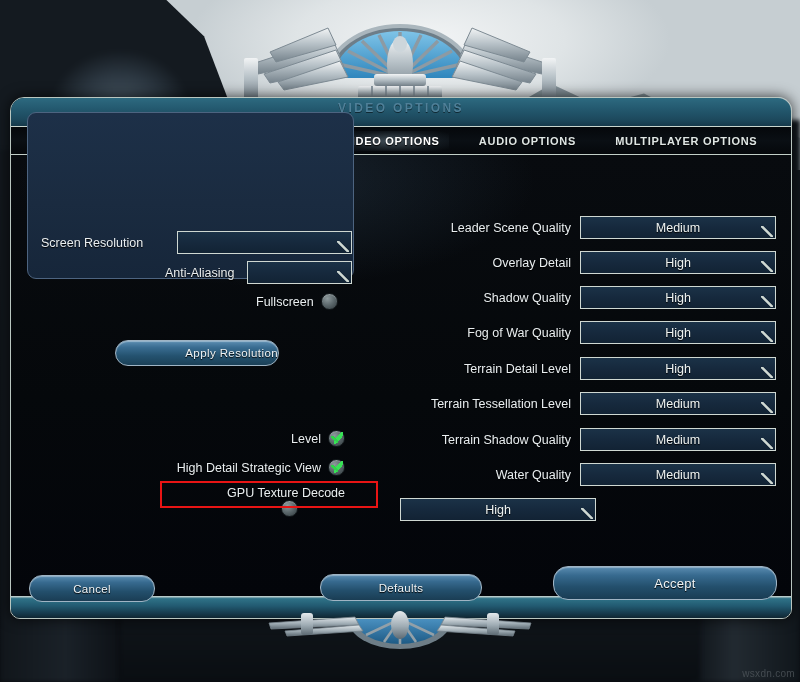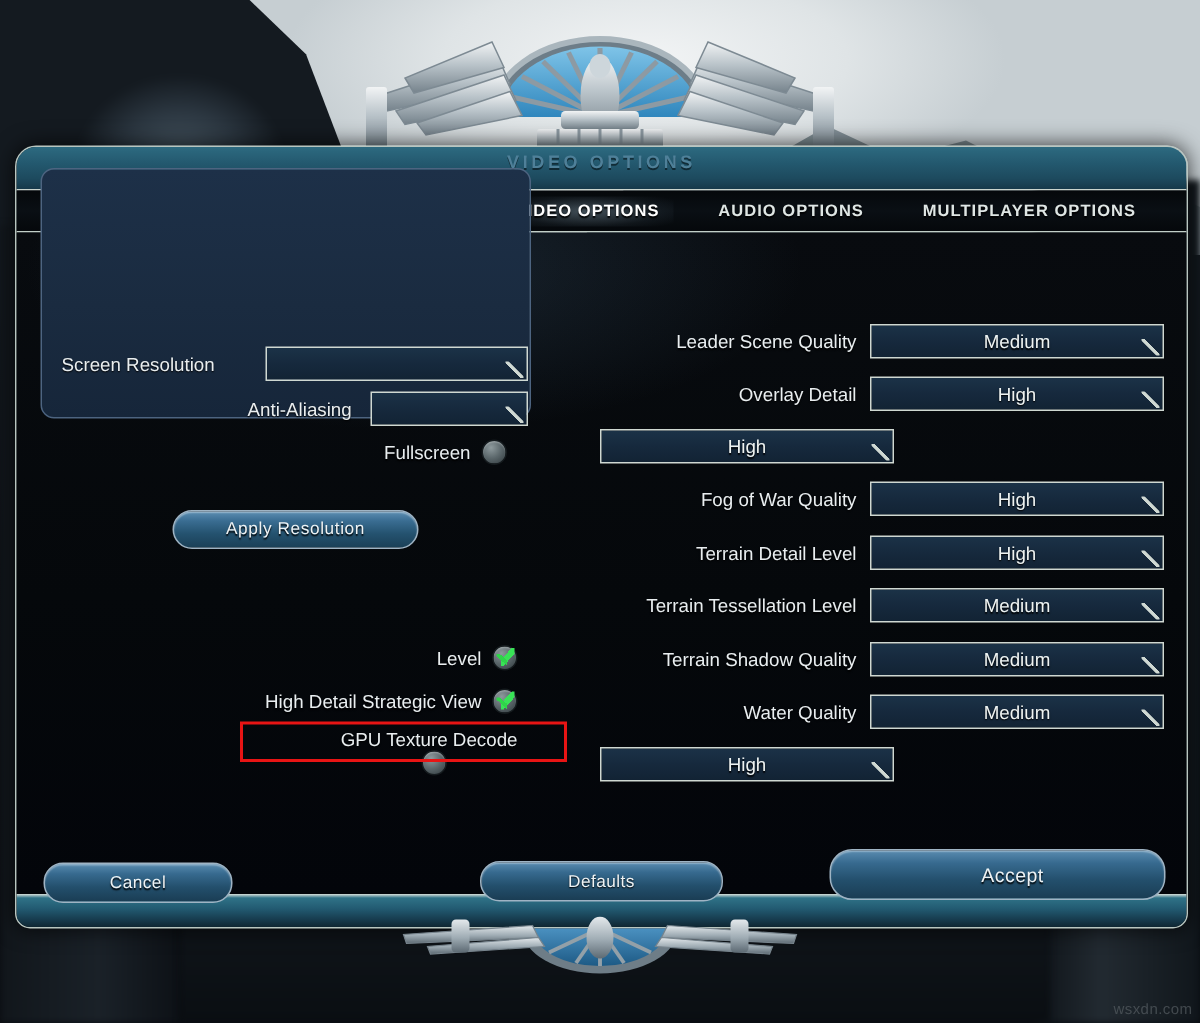--- a/index.html
+++ b/index.html
@@ -146,21 +146,21 @@
   .chk.on::after{
     content:"";position:absolute;left:2px;top:1px;width:12px;height:12px;
     background:
       linear-gradient(42deg,rgba(0,0,0,0) 0 46%,#2fd44a 46% 70%,rgba(0,0,0,0) 70%) no-repeat 0 4px/7px 8px,
       linear-gradient(-48deg,rgba(0,0,0,0) 0 40%,#39e257 40% 66%,rgba(0,0,0,0) 66%) no-repeat 3px 0/10px 12px;
   }
   .apply-btn{
     position:absolute;left:115px;top:340px;width:162px;height:24px;
     border-radius:13px;border:1px solid #9fb4c4;
     background:linear-gradient(180deg,#5d8fb3 0%,#3a6d92 26%,#24526f 62%,#1b4057 100%);
-    display:flex;align-items:center;justify-content:center;
+    display:flex;align-items:center;justify-content:flex-end;
     box-shadow:inset 0 1px 1px rgba(255,255,255,.38);
   }
   .apply-btn span{font-size:11.5px;color:#eef3f5;text-shadow:0 1px 1px #000;letter-spacing:.4px;}
 
   
   .toggle-row{position:absolute;display:flex;align-items:center;}
   .toggle-row .field-label{font-size:12.5px;}
   #vsync-row{right:455px;top:430px;}
   #hdsv-row{right:455px;top:459px;}
   #gpu-row{right:455px;top:486px;flex-direction:column;}
@@ -348,20 +348,21 @@
   </span>
 </div>
 <div class="opt-row" style="top:251px">
   <span class="opt-label">Overlay Detail</span>
   <span class="combo">
     <span class="combo-value">High</span>
     <span class="combo-grip"></span>
   </span>
 </div>
 <div class="opt-row" style="top:286px">
+  <span class="opt-label">Shadow Quality</span>
   <span class="combo">
     <span class="combo-value">High</span>
     <span class="combo-grip"></span>
   </span>
 </div>
 <div class="opt-row" style="top:321px">
   <span class="opt-label">Fog of War Quality</span>
   <span class="combo">
     <span class="combo-value">High</span>
     <span class="combo-grip"></span>

